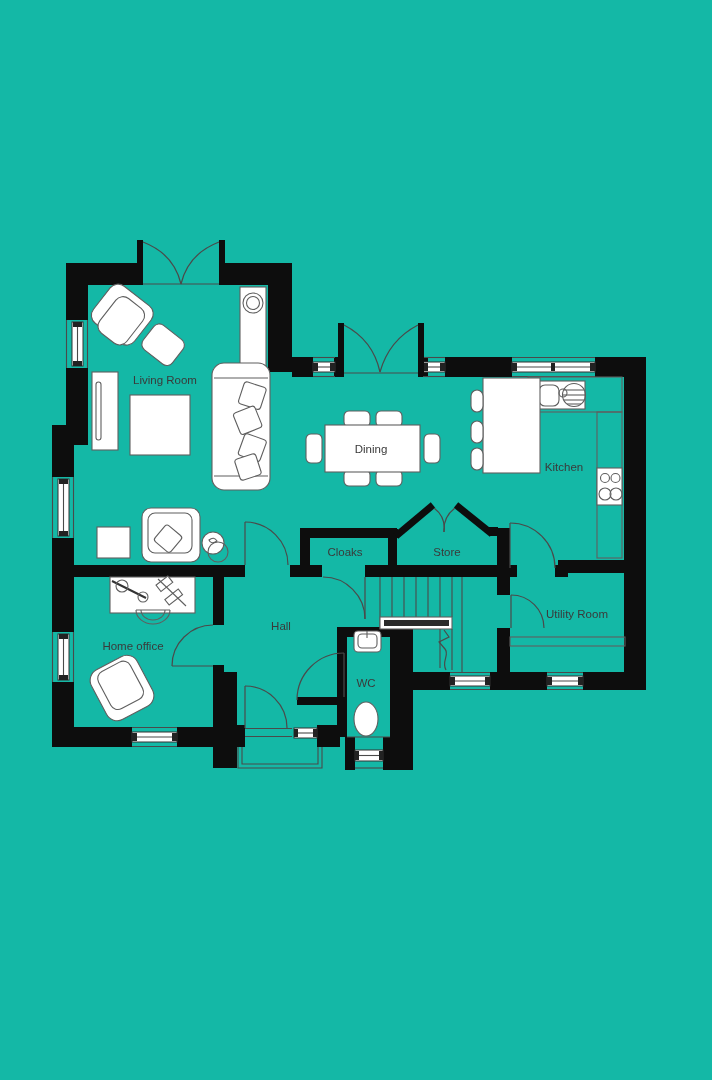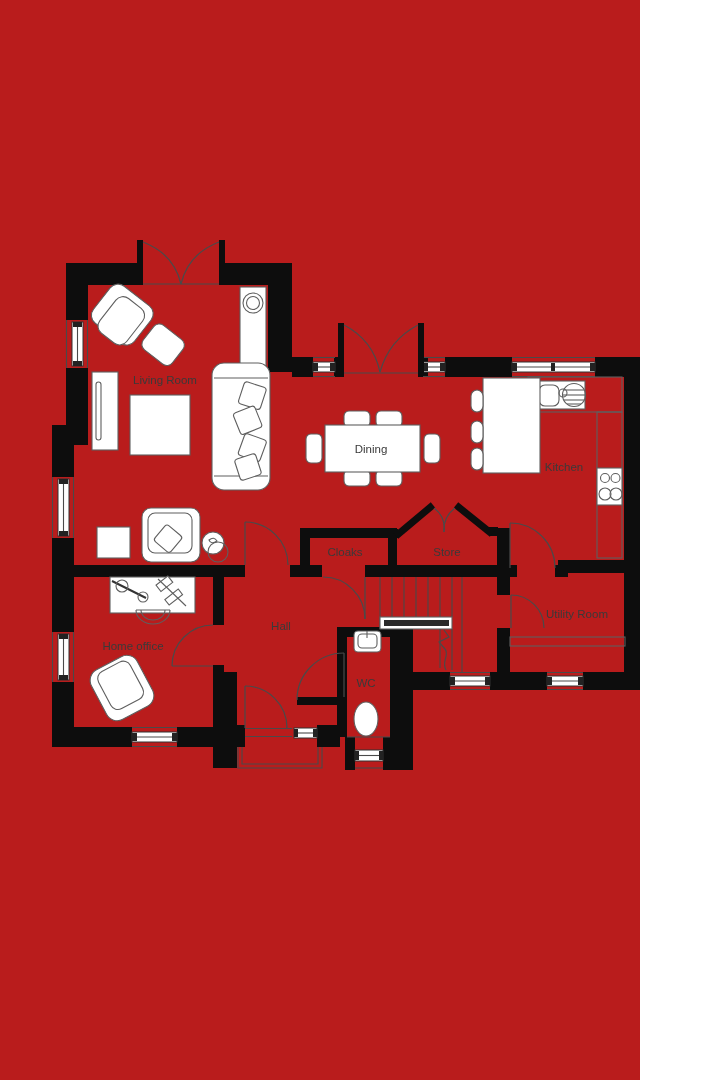--- a/index.html
+++ b/index.html
@@ -1,16 +1,16 @@
 <!DOCTYPE html>
 <html><head>
 <meta charset="utf-8">
 <style>
   html,body{margin:0;padding:0;background:#ffffff;}
-  #stage{position:relative;width:640px;height:1080px;background:#b91c1c;overflow:hidden;
+  #stage{position:relative;width:712px;height:1080px;background:#14b8a6;overflow:hidden;
          font-family:"Liberation Sans", sans-serif;}
   svg{position:absolute;left:0;top:0;}
   .wall{fill:#0d0d0d;stroke:none;}
   .thin{stroke:#4a4a4a;stroke-width:1.1;fill:none;}
   .door{stroke:#4a4a4a;stroke-width:1.2;fill:none;}
   .furn{stroke:#5f5f5f;stroke-width:1.1;fill:#ffffff;}
   .furnNf{stroke:#5f5f5f;stroke-width:1.1;fill:none;}
   .winband{stroke:#333;stroke-width:1;fill:#ffffff;}
   .wincap{fill:#222;}
   .roomlabel{font-size:11.5px;fill:#3a3a3a;text-anchor:middle;font-family:"Liberation Sans",sans-serif;}

